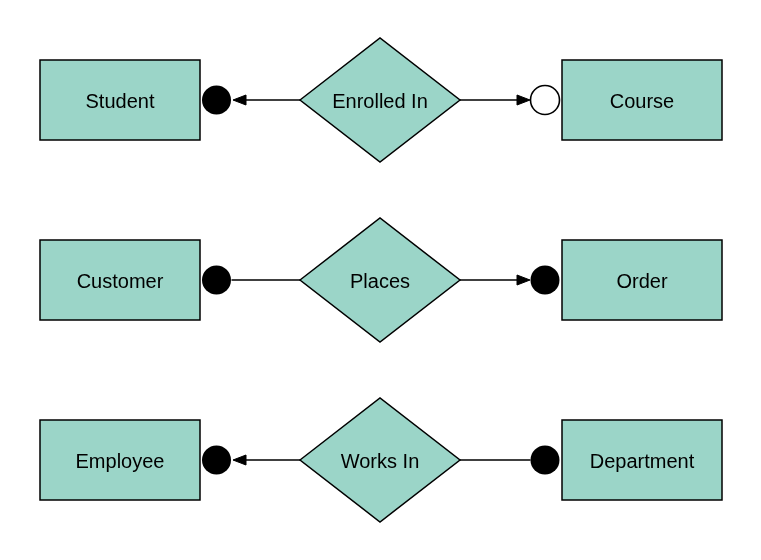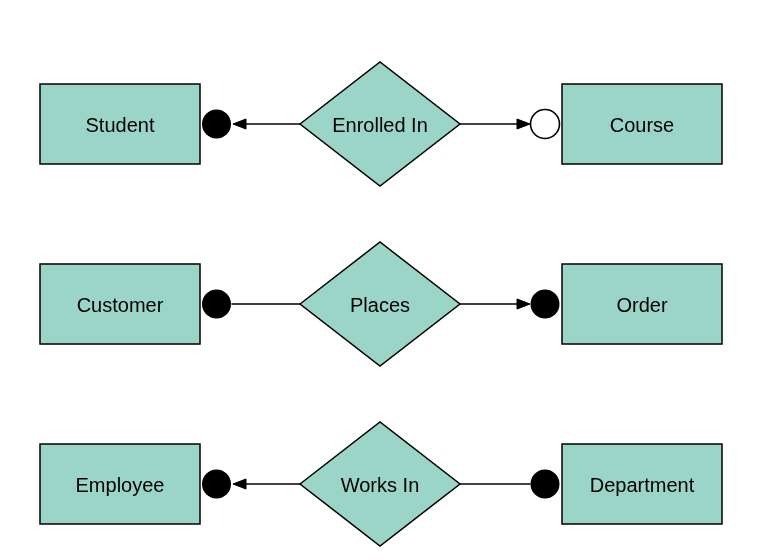--- a/index.html
+++ b/index.html
@@ -1,16 +1,16 @@
 <!DOCTYPE html>
 <html><head>
 <meta charset="utf-8">
 <style>
   html, body { margin: 0; padding: 0; background: #ffffff; }
-  .stage { position: relative; width: 761px; height: 524px; background: #ffffff; overflow: hidden; margin-top: 24px; }
+  .stage { position: relative; width: 761px; height: 524px; background: #ffffff; overflow: hidden; }
   svg { display: block; }
   .shape { stroke: #000000; stroke-width: 1.5; }
   .connector-line { stroke: #000000; stroke-width: 1.5; fill: none; }
   .arrowhead { fill: #000000; stroke: #000000; stroke-width: 1; stroke-linejoin: miter; }
   .dot-open { stroke: #000000; stroke-width: 1.6; }
   text {
     font-family: "Liberation Sans", sans-serif;
     font-size: 20px;
     fill: #000000;
     text-anchor: middle;

